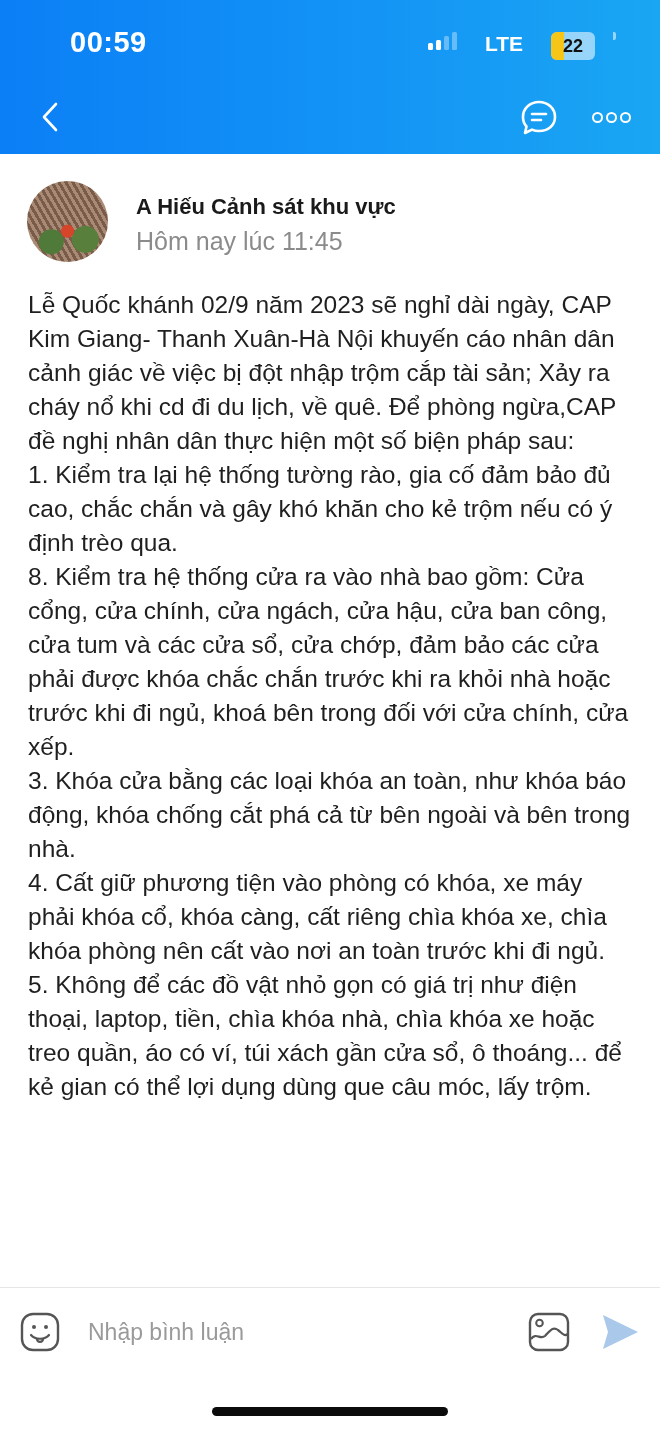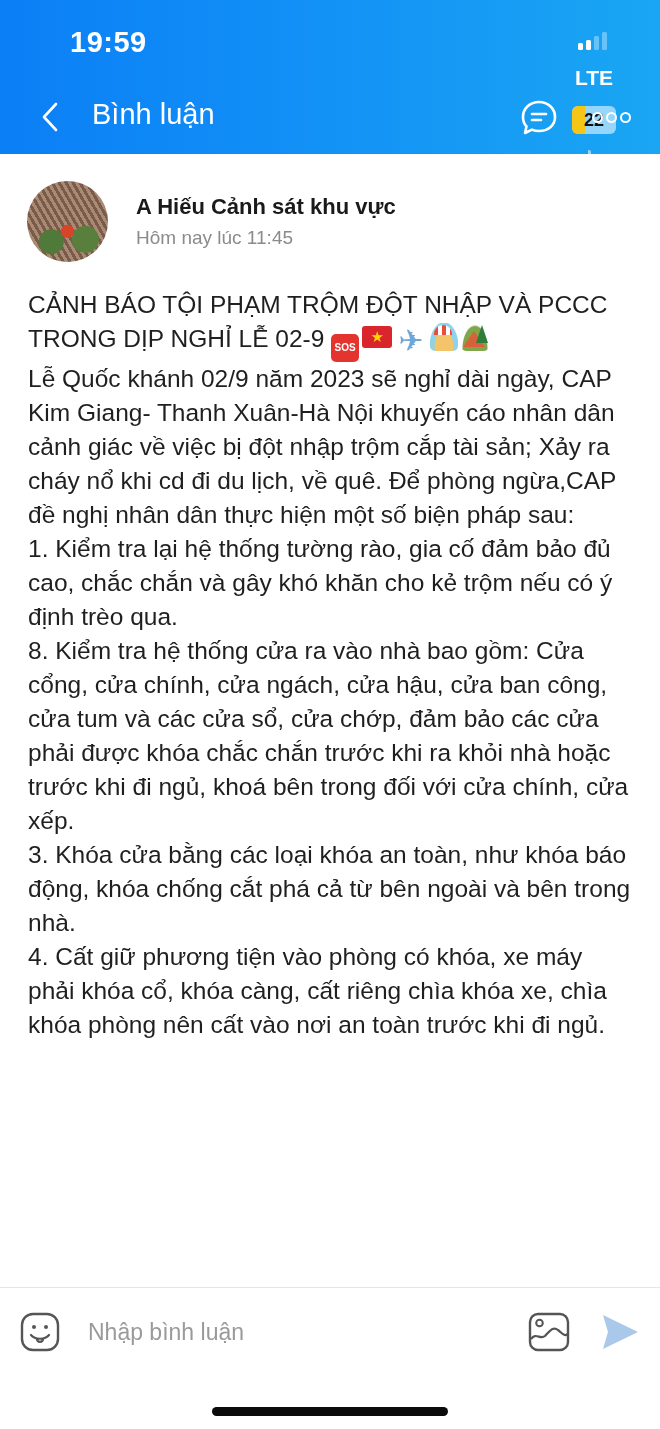--- a/index.html
+++ b/index.html
@@ -5,21 +5,21 @@
   * { box-sizing: border-box; margin: 0; padding: 0; }
   html, body { width: 660px; height: 1429px; overflow: hidden; background: #ffffff; }
   body { font-family: "Liberation Sans", "DejaVu Sans", sans-serif; color: #1e1e1e; position: relative; }
 
   .header {
     position: absolute; left: 0; top: 0; width: 660px; height: 154px;
     background: linear-gradient(90deg, #0b7ff6 0%, #1290f6 45%, #1aa6f3 100%);
     color: #ffffff;
   }
   .status-time { position: absolute; left: 70px; top: 26px; font-size: 29px; font-weight: 700; letter-spacing: 0.5px; }
-  .status-right { position: absolute; right: 44px; top: 32px; display: flex; align-items: center; gap: 16px; flex-direction: column; }
+  .status-right { position: absolute; right: 44px; top: 32px; display: flex; align-items: flex-start; gap: 24px; }
   .signal { display: flex; align-items: flex-end; gap: 3px; height: 18px; }
   .signal span { width: 5px; border-radius: 1.5px; background: #ffffff; }
   .signal span.off { background: rgba(255,255,255,0.35); }
   .lte { font-size: 21px; font-weight: 700; margin-left: 4px; }
   .battery { position: relative; width: 44px; height: 28px; border-radius: 6px; background: rgba(255,255,255,0.55); margin-left: 4px; overflow: hidden; display: flex; align-items: center; justify-content: center; }
   .battery .fill { position: absolute; left: 0; top: 0; bottom: 0; width: 30%; background: #f5c518; }
   .battery .level { position: relative; color: #111; font-size: 18px; font-weight: 700; }
   .battery-nub { width: 3px; height: 8px; background: rgba(255,255,255,0.55); border-radius: 0 2px 2px 0; margin-left: -6px; }
 
   .nav { position: absolute; left: 0; top: 92px; width: 660px; height: 50px; display: flex; align-items: center; }
@@ -32,21 +32,21 @@
   .post-head { position: absolute; left: 0; top: 154px; width: 660px; height: 120px; }
   .avatar { position: absolute; left: 27px; top: 27px; width: 81px; height: 81px; border-radius: 50%;
     background:
       radial-gradient(circle at 50% 62%, #d6452a 0 6px, transparent 7px),
       radial-gradient(circle at 30% 75%, #4f7a3a 0 12px, transparent 13px),
       radial-gradient(circle at 72% 72%, #587f3c 0 13px, transparent 14px),
       repeating-linear-gradient(60deg, #7a5a48 0 3px, #a98a74 3px 6px),
       #8b6f5a;
     overflow: hidden; }
   .author { position: absolute; left: 136px; top: 40px; font-size: 22px; font-weight: 700; color: #1a1a1a; text-align: right; }
-  .post-time { position: absolute; left: 136px; top: 73px; font-size: 19px; color: #8b8b8b; }
+  .post-time { position: absolute; left: 136px; top: 73px; font-size: 25px; color: #8b8b8b; }
 
   .post-body { position: absolute; left: 28px; top: 288px; width: 605px; height: 998px; overflow: hidden;
     font-size: 24.5px; line-height: 34px; color: #1f1f1f; }
   .post-body p { margin: 0; }
   .emoji { display: inline-block; vertical-align: -4px; width: 28px; height: 28px; margin-right: 3px; border-radius: 5px; position: relative; }
   .emoji-sos { background: #e3342f; color: #fff; font-size: 10px; font-weight: 700; text-align: center; line-height: 28px; }
   .emoji-flag { background: #d8262c; width: 30px; height: 22px; vertical-align: -1px; border-radius: 3px; }
   .emoji-flag::after { content: "★"; position: absolute; left: 0; right: 0; top: 0; text-align: center; color: #ffd400; font-size: 15px; line-height: 22px; }
   .emoji-plane { color: #6fa7d8; font-size: 30px; width: 32px; line-height: 28px; text-align: center; font-family: "DejaVu Sans", sans-serif; }
   .emoji-beach { background: radial-gradient(ellipse at 50% 85%, #f3c46a 0 9px, #8fd3ea 10px 14px, transparent 15px); }
@@ -62,21 +62,21 @@
   .comment-input::placeholder { color: #9a9a9a; }
   .image-btn { position: absolute; left: 528px; top: 24px; width: 42px; height: 40px; cursor: pointer; }
   .send-btn { position: absolute; left: 600px; top: 25px; width: 40px; height: 38px; cursor: pointer; }
 
   .home-indicator { position: absolute; left: 212px; top: 1407px; width: 236px; height: 9px; border-radius: 5px; background: #0b0b0b; }
 </style>
 </head>
 <body>
 
 <div class="header">
-  <div class="status-time">19:59</div>
+  <div class="status-time">00:59</div>
   <div class="status-right">
     <div class="signal">
       <span style="height:7px"></span>
         <span style="height:10px"></span>
         <span class="off" style="height:14px"></span>
         <span class="off" style="height:18px"></span>
     </div>
     <span class="lte">LTE</span>
     <div class="battery">
       <div class="fill"></div>
@@ -84,21 +84,20 @@
     </div>
     <div class="battery-nub"></div>
   </div>
 
   <div class="nav">
     <div class="back-btn">
       <svg width="30" height="34" viewBox="0 0 30 34">
         <polyline points="20,4 8,17 20,30" fill="none" stroke="#ffffff" stroke-width="2.6" stroke-linecap="round" stroke-linejoin="round"></polyline>
       </svg>
     </div>
-    <div class="nav-title">Bình luận</div>
     <div class="chat-btn">
       <svg width="40" height="40" viewBox="0 0 40 40">
         <path d="M20 4 C29 4 36 10.5 36 19 C36 27.5 29 33 20 33 C17.5 33 15 32.5 13 31.6 L6 35 L7.5 28.5 C5 25.8 4 22.5 4 19 C4 10.5 11 4 20 4 Z" fill="none" stroke="#fff" stroke-width="2.6" stroke-linejoin="round"></path>
         <line x1="13" y1="16" x2="27" y2="16" stroke="#fff" stroke-width="2.6" stroke-linecap="round"></line>
         <line x1="13" y1="22" x2="22" y2="22" stroke="#fff" stroke-width="2.6" stroke-linecap="round"></line>
       </svg>
     </div>
     <div class="more-btn">
       <span></span>
         <span></span>
@@ -107,26 +106,26 @@
   </div>
 </div>
 
 <div class="post-head">
   <div class="avatar"></div>
   <div class="author">A Hiếu Cảnh sát khu vực</div>
   <div class="post-time">Hôm nay lúc 11:45</div>
 </div>
 
 <div class="post-body">
-  <p><span>CẢNH BÁO TỘI PHẠM TRỘM ĐỘT NHẬP VÀ PCCC TRONG DỊP NGHỈ LỄ 02-9</span> <span class="emoji emoji-sos">SOS</span><span class="emoji emoji-flag"></span><span class="emoji emoji-plane">✈</span><span class="emoji emoji-beach"></span><span class="emoji emoji-camp"></span></p>
   <p>Lễ Quốc khánh 02/9 năm 2023 sẽ nghỉ dài ngày, CAP Kim Giang- Thanh Xuân-Hà Nội khuyến cáo nhân dân cảnh giác về việc bị đột nhập trộm cắp tài sản; Xảy ra cháy nổ khi cd đi du lịch, về quê. Để phòng ngừa,CAP đề nghị nhân dân thực hiện một số biện pháp sau:</p>
   <p>1. Kiểm tra lại hệ thống tường rào, gia cố đảm bảo đủ cao, chắc chắn và gây khó khăn cho kẻ trộm nếu có ý định trèo qua.</p>
   <p>8. Kiểm tra hệ thống cửa ra vào nhà bao gồm: Cửa cổng, cửa chính, cửa ngách, cửa hậu, cửa ban công, cửa tum và các cửa sổ, cửa chớp, đảm bảo các cửa phải được khóa chắc chắn trước khi ra khỏi nhà hoặc trước khi đi ngủ, khoá bên trong đối với cửa chính, cửa xếp.</p>
   <p>3. Khóa cửa bằng các loại khóa an toàn, như khóa báo động, khóa chống cắt phá cả từ bên ngoài và bên trong nhà.</p>
   <p>4. Cất giữ phương tiện vào phòng có khóa, xe máy phải khóa cổ, khóa càng, cất riêng chìa khóa xe, chìa khóa phòng nên cất vào nơi an toàn trước khi đi ngủ.</p>
+  <p>5. Không để các đồ vật nhỏ gọn có giá trị như điện thoại, laptop, tiền, chìa khóa nhà, chìa khóa xe hoặc treo quần, áo có ví, túi xách gần cửa sổ, ô thoáng... để kẻ gian có thể lợi dụng dùng que câu móc, lấy trộm.</p>
 </div>
 
 <div class="composer">
   <div class="emoji-btn">
     <svg width="40" height="40" viewBox="0 0 40 40">
       <rect x="2" y="2" width="36" height="36" rx="11" fill="none" stroke="#555" stroke-width="2.4"></rect>
       <circle cx="14" cy="15" r="2" fill="#555"></circle>
       <circle cx="26" cy="15" r="2" fill="#555"></circle>
       <path d="M11 23 C15 28 25 28 29 23" fill="none" stroke="#555" stroke-width="2.2" stroke-linecap="round"></path>
       <path d="M17 26.5 C17 31 23 31 23 26.5" fill="none" stroke="#555" stroke-width="2.2"></path>

